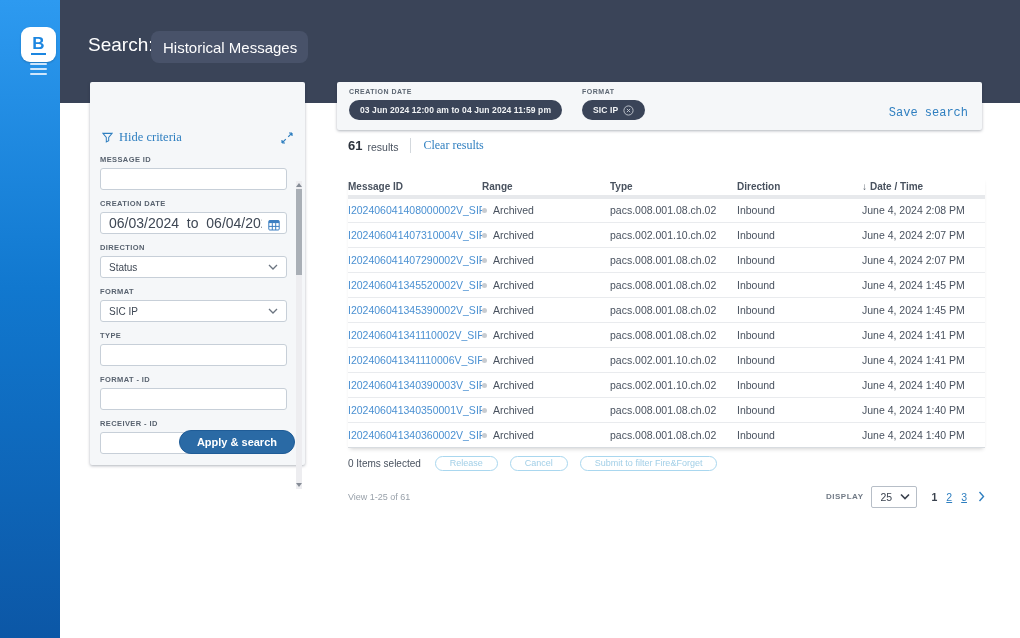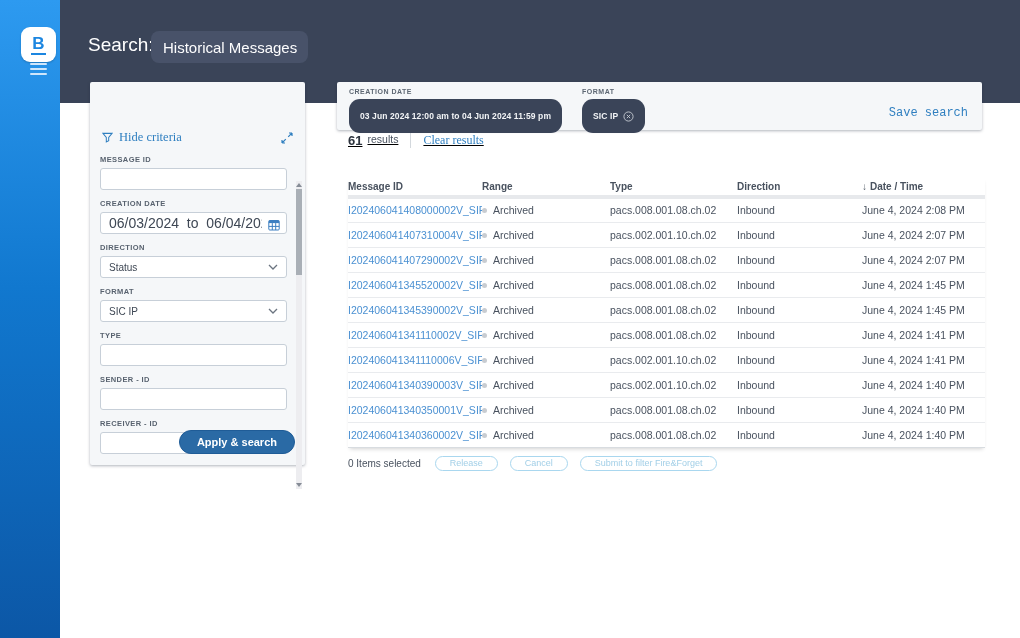--- a/index.html
+++ b/index.html
@@ -56,29 +56,29 @@
   .sb-down { bottom:2px; border-top:4px solid #868c96; }
   .sb-thumb { position:absolute; left:0; top:8px; width:6px; height:86px; background:#a9afb6; cursor:grab; }
   .apply-btn { position:absolute; right:10px; bottom:11px; height:24px; padding:0 17px; border:1px solid #1f5c97;
                border-radius:12px; background:#2a6aa5; color:#fff; font-family:"Liberation Sans", sans-serif;
                font-size:11px; font-weight:bold; cursor:pointer;margin-top:40px; }
 
   
   .chips-card { left:337px; top:82px; width:645px; height:48px; display:flex; align-items:flex-start;
                 padding:6px 14px 0 12px; gap:20px; }
   .chip-group .clabel { font-size:7px; font-weight:bold; color:#5d6773; letter-spacing:.5px; margin-bottom:4px; }
-  .chip { display:inline-flex; align-items:center; height:34px; background:#3a4458; border-radius:11px;
+  .chip { display:inline-flex; align-items:center; height:20px; background:#3a4458; border-radius:11px;
           color:#f2f4f6; font-size:8.5px; font-weight:bold; padding:0 11px; letter-spacing:.1px; white-space:nowrap; }
   .chip .x { margin-left:5px; display:flex; cursor:pointer; }
   .save-search { margin-left:auto; align-self:center; font-family:Liberation Mono, monospace; font-size:12px;
                  color:#2f7fc0; cursor:pointer; margin-top:8px; }
 
   
   .results { position:absolute; left:348px; top:133px; width:637px; }
-  .results-bar { display:flex; align-items:flex-start; height:20px;text-decoration:underline; }
+  .results-bar { display:flex; align-items:flex-end; height:20px; }
   .r-count { font-size:13px; font-weight:bold; color:#2c333d; }
   .r-suffix { font-size:10.5px; color:#49525f; margin-left:5px; }
   .vdiv { width:1px; height:15px; background:#d3d8dd; margin:0 12px; }
   .clear-link { font-family:"Liberation Serif", serif; font-size:12px; color:#2f7fc0; cursor:pointer; }
 
   table { border-collapse:collapse; table-layout:fixed; width:637px; margin-top:24px; }
   thead th { text-align:left; font-size:10px; font-weight:bold; color:#49525f; height:20px;
              border-bottom:4px solid #e7e9ec; padding:0; cursor:pointer; }
   .sort-ic { color:#555e6a; margin-right:3px; font-weight:normal; }
   tbody td { height:25px; border-bottom:1px solid #e9ebee; font-size:10.5px; color:#49525f; padding:0;
@@ -181,21 +181,21 @@
           <svg width="10" height="6" viewBox="0 0 10 6">
               <polyline points="1,1 5,5 9,1" fill="none" stroke="#6b7480" stroke-width="1.3"></polyline>
             </svg>
         </div>
       </div>
       <div class="fgroup">
         <div class="flabel">TYPE</div>
         <div class="finput"><input class="noicon" type="text" value="" style=""></div>
       </div>
       <div class="fgroup">
-        <div class="flabel">SENDER - ID</div>
+        <div class="flabel">FORMAT - ID</div>
         <div class="finput"><input class="noicon" type="text" value="" style=""></div>
       </div>
       <div class="fgroup">
         <div class="flabel">RECEIVER - ID</div>
         <div class="finput"><input class="noicon" type="text" value="" style=""></div>
       </div>
       <div class="sb-track">
         <span class="sb-up"></span>
         <div class="sb-thumb"></div>
         <span class="sb-down"></span>
@@ -337,15 +337,35 @@
     </table>
     </div>
 
     <div class="selection-bar">
       <span class="sel-text">0 Items selected</span>
       <button class="pill">Release</button>
       <button class="pill">Cancel</button>
       <button class="pill">Submit to filter Fire&amp;Forget</button>
     </div>
 
+    <div class="footer-bar">
+      <span class="view-text">View 1-25 of 61</span>
+      <span class="display-label">DISPLAY</span>
+      <div class="display-select">
+        <span class="dval">25</span>
+        <svg width="10" height="7" viewBox="0 0 10 7">
+            <polyline points="1,1.5 5,5.5 9,1.5" fill="none" stroke="#39414d" stroke-width="1.6"></polyline>
+          </svg>
+      </div>
+      <div class="pages">
+        <span class="page-current">1</span>
+        <span class="page-link">2</span>
+        <span class="page-link">3</span>
+        <span class="page-next">
+          <svg width="7" height="11" viewBox="0 0 7 11">
+              <polyline points="1.5,1 5.5,5.5 1.5,10" fill="none" stroke="#2f7fc0" stroke-width="1.4"></polyline>
+            </svg>
+        </span>
+      </div>
+    </div>
   </div>
 
 </div>
 
 </body></html>

